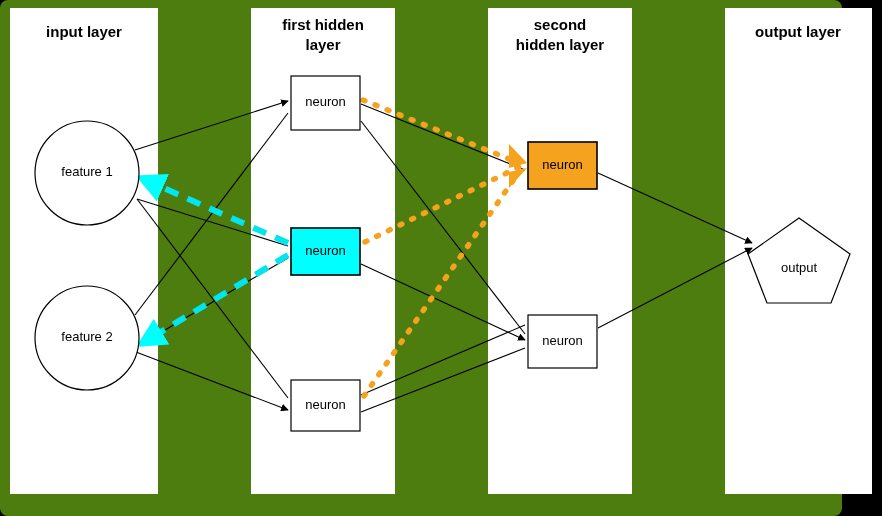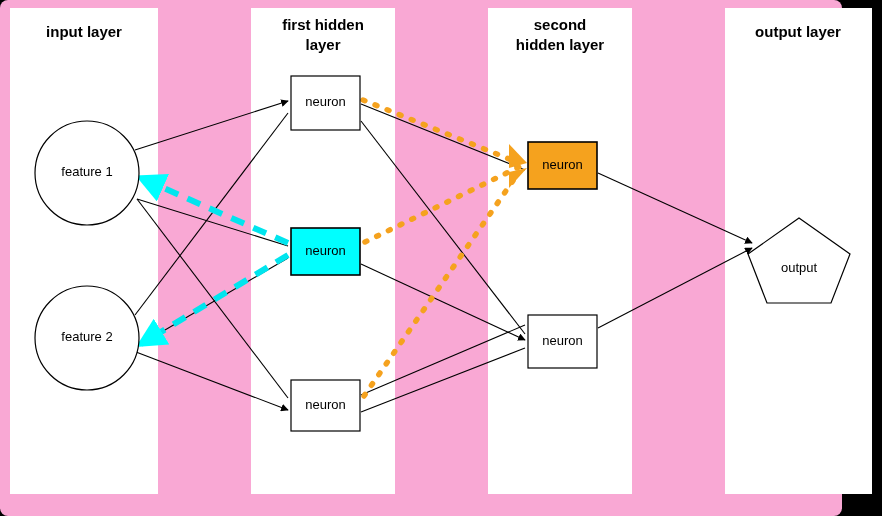--- a/index.html
+++ b/index.html
@@ -1,18 +1,18 @@
 <!DOCTYPE html>
 <html><head>
 <meta charset="utf-8">
 <style>
   html,body{margin:0;padding:0;background:#000;}
   body{width:882px;height:516px;overflow:hidden;
        font-family:"Liberation Sans", sans-serif;}
-  #stage{position:relative;width:842px;height:516px;background:#f9a8d4;border-radius:8px;}
+  #stage{position:relative;width:842px;height:516px;background:#4d7c0f;border-radius:8px;}
   svg#diagram{position:absolute;left:0;top:0;width:882px;height:516px;display:block;}
   .panel-rect{fill:#ffffff;stroke:none;}
   .layer-title{font-family:"Liberation Sans",sans-serif;font-size:15px;font-weight:bold;fill:#000;text-anchor:middle;}
   .node-label{font-family:"Liberation Sans",sans-serif;font-size:13px;fill:#000;text-anchor:middle;dominant-baseline:middle;}
   .shape-outline{fill:#ffffff;stroke:#000000;stroke-width:1.2;}
   .shape-cyan{fill:#00FFFF;stroke:#000000;stroke-width:1.6;}
   .shape-orange{fill:#F5A21E;stroke:#000000;stroke-width:1.6;}
   .edge{stroke:#000000;stroke-width:1.1;fill:none;}
   .edge-cyan{stroke:#00E5EE;stroke-width:6;fill:none;stroke-dasharray:14 10;stroke-linecap:butt;}
   .edge-orange{stroke:#F5A21E;stroke-width:5.5;fill:none;stroke-dasharray:2 11;stroke-linecap:round;}

